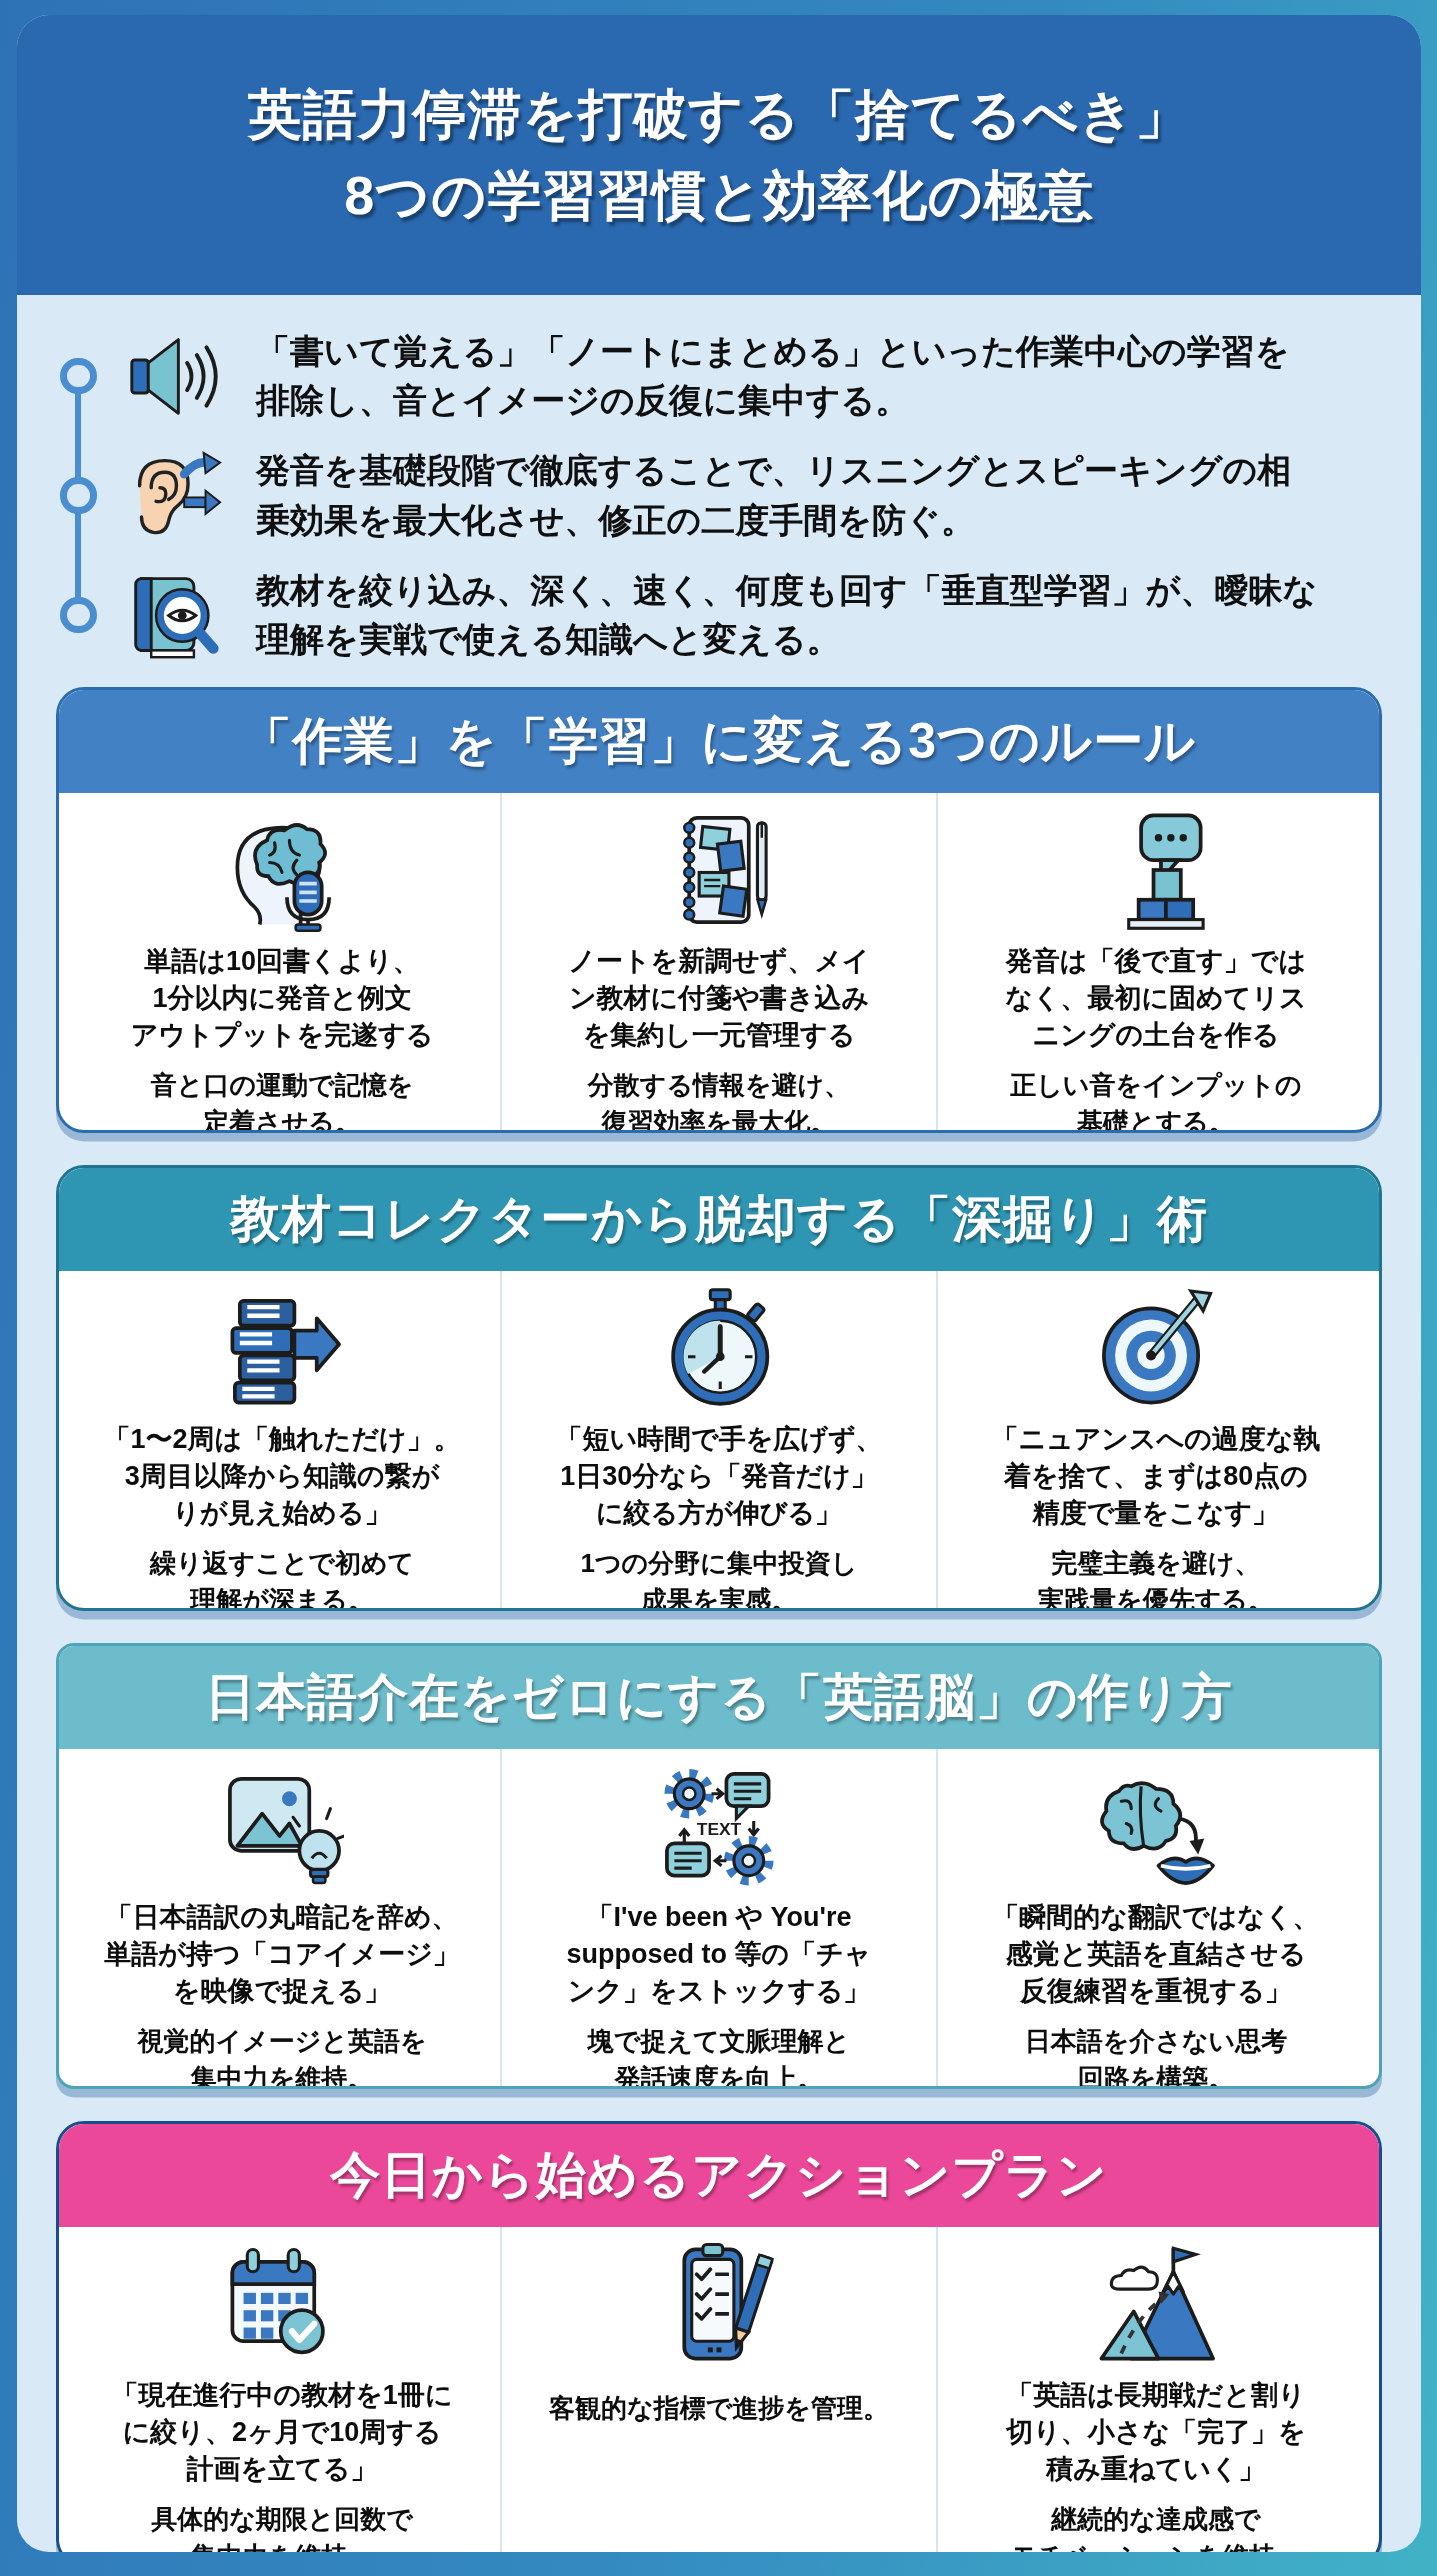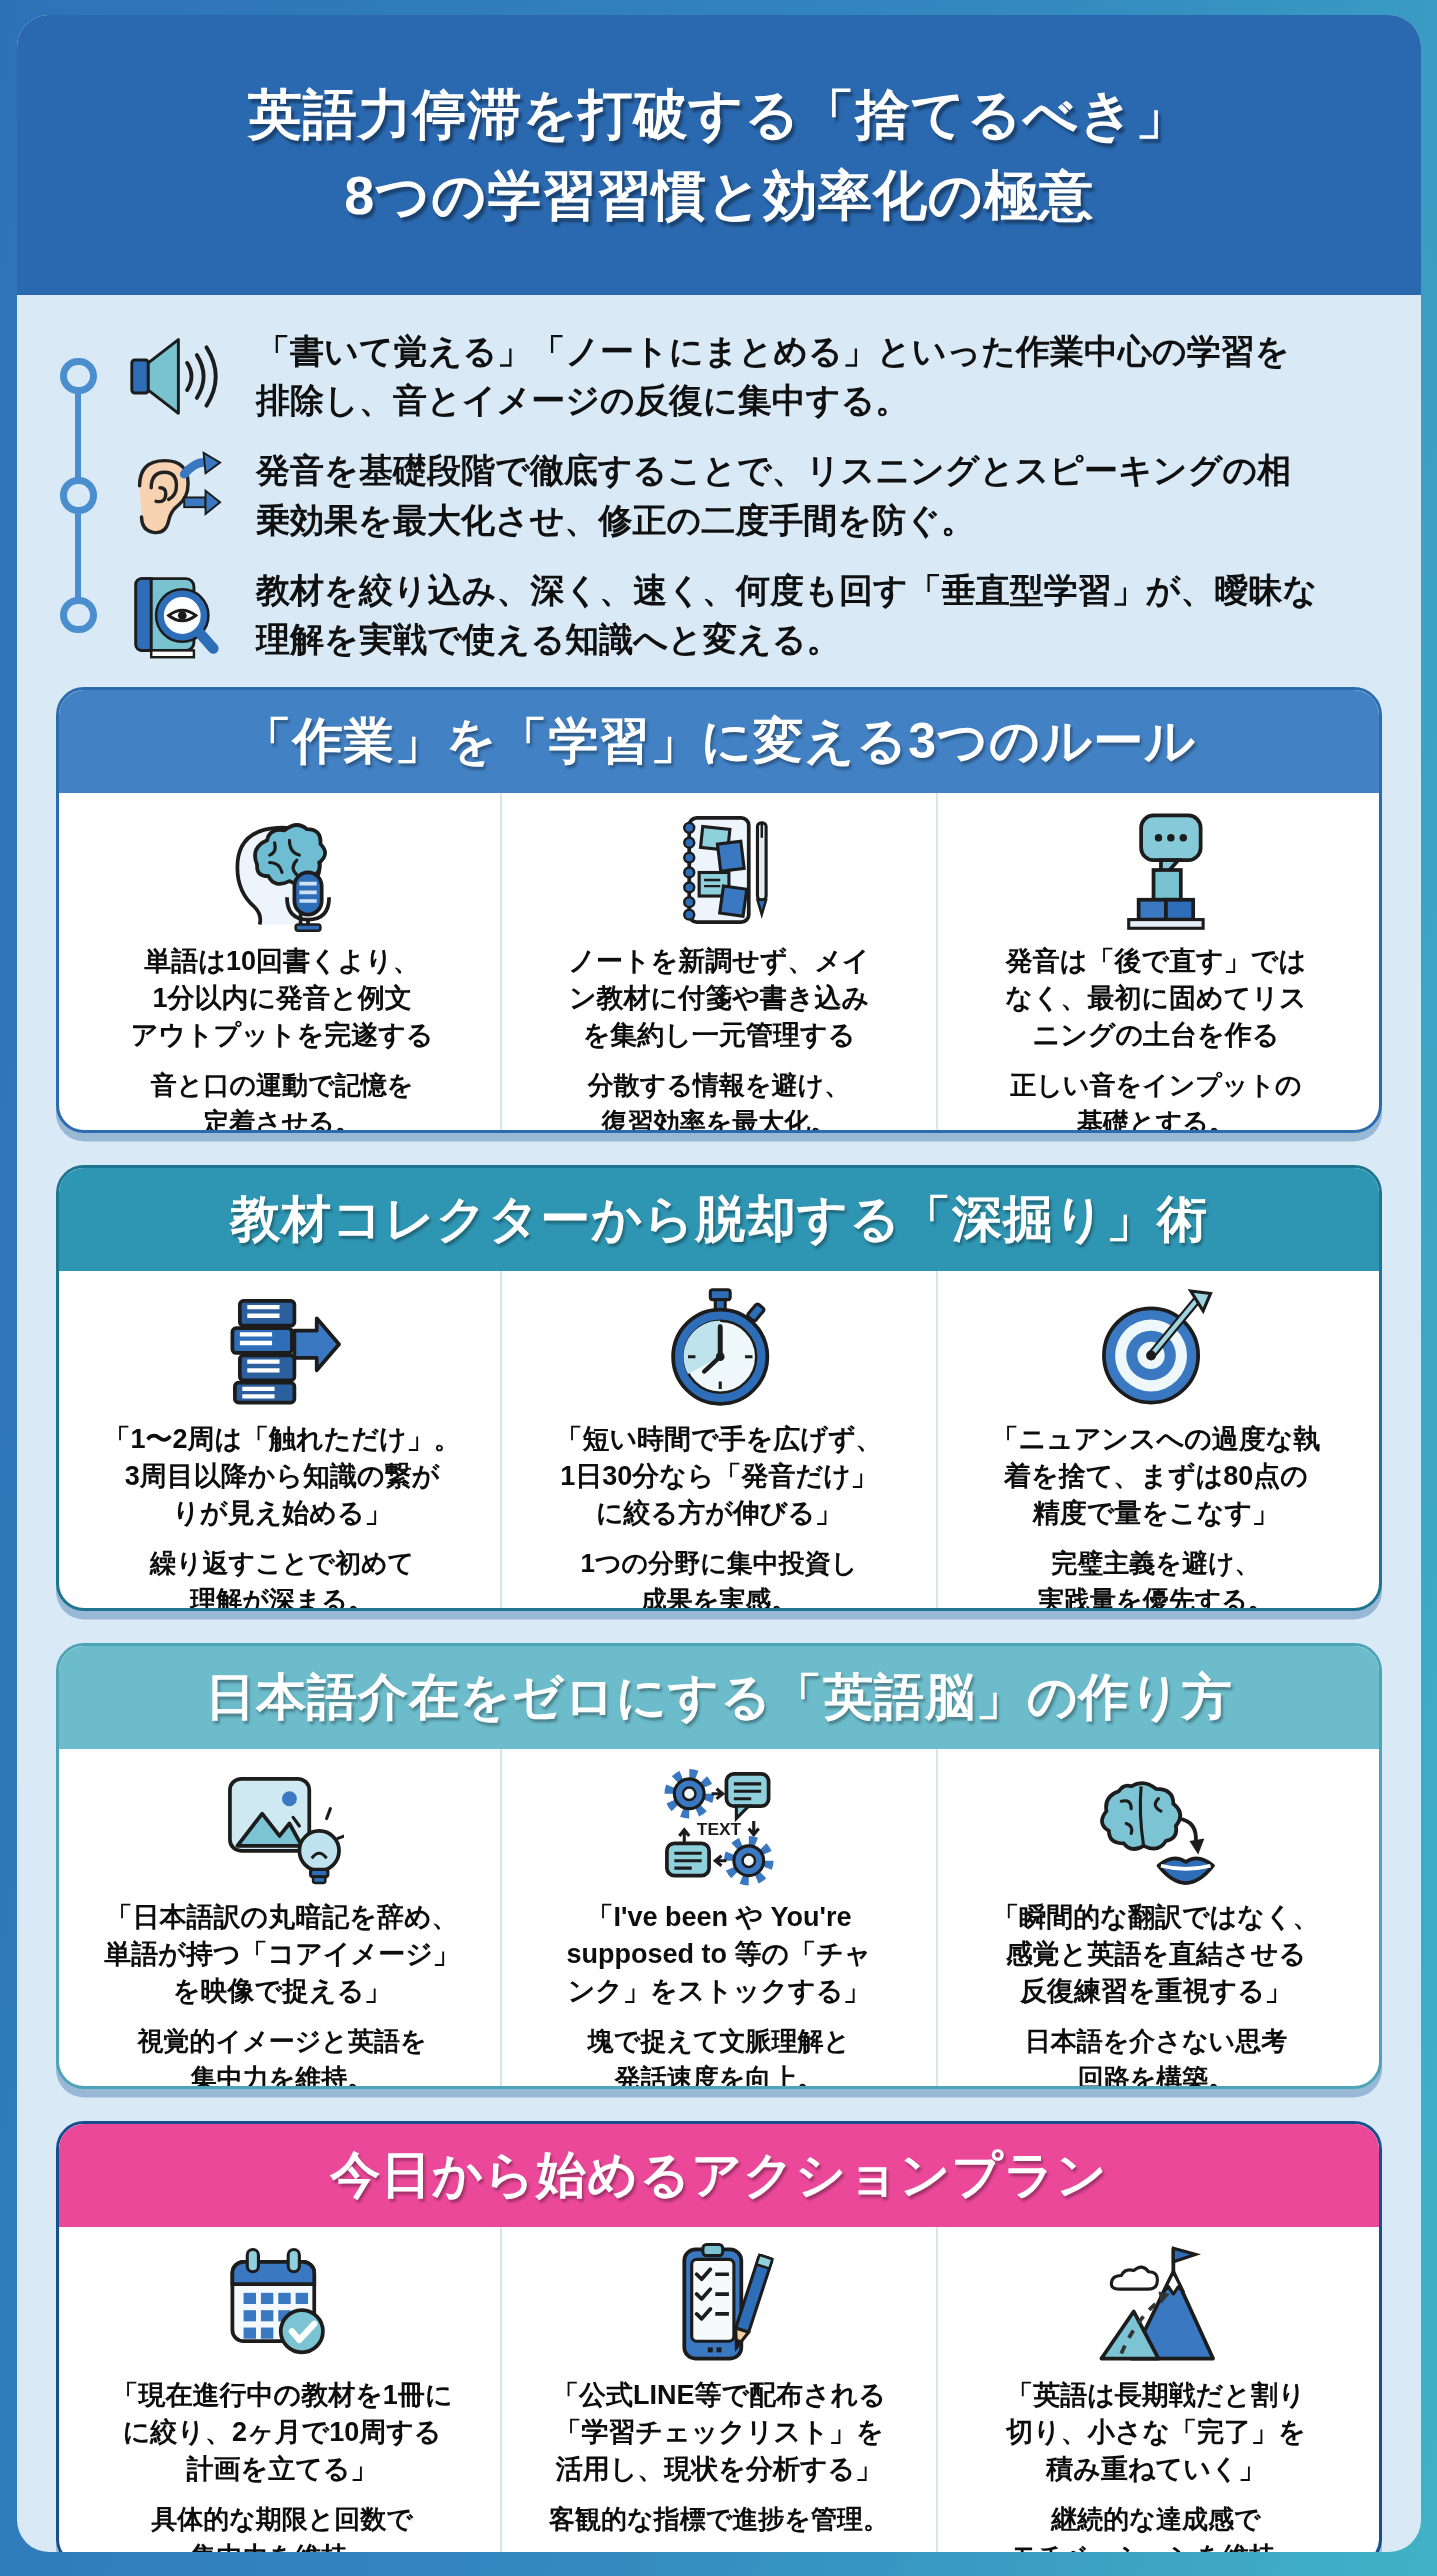--- a/index.html
+++ b/index.html
@@ -243,21 +243,21 @@
           </div>
           <div class="quote">「ニュアンスへの過度な執
 着を捨て、まずは80点の
 精度で量をこなす」</div>
           <div class="note">完璧主義を避け、
 実践量を優先する。</div>
         </div>
       </div>
     </div>
 
-    <div class="card" style="border-color: rgb(77, 164, 184);">
+    <div class="card" style="border-color: rgb(77, 164, 184); border-radius: 18px;">
       <div class="card-header" style="background: rgb(108, 188, 203);">日本語介在をゼロにする「英語脳」の作り方</div>
       <div class="card-body">
         <div class="col">
           <div class="col-icon">
             <svg viewBox="0 0 100 100">
               <rect x="8" y="12" width="64" height="58" rx="9" fill="#cfe9f2" stroke="#1c1c1c" stroke-width="3"></rect>
               <circle cx="56" cy="28" r="6" fill="#3a78c2"></circle>
               <polygon points="14,66 34,40 48,58 56,48 66,66" fill="#7cc3d4" stroke="#1c1c1c" stroke-width="3" stroke-linejoin="round"></polygon>
               <path d="M64 50 l-5-7 M86 44 l3-8 M95 60 l8-3" stroke="#1c1c1c" stroke-width="2.5" stroke-linecap="round"></path>
               <circle cx="80" cy="70" r="16" fill="#bfe3ee" stroke="#1c1c1c" stroke-width="3"></circle>
@@ -362,23 +362,20 @@
               <rect x="41" y="85" width="4" height="4" fill="#1c1c1c"></rect>
                 <rect x="48" y="85" width="4" height="4" fill="#1c1c1c"></rect>
               <g transform="rotate(18 75 50)">
                 <rect x="70" y="10" width="11" height="62" rx="2" fill="#2e6db7" stroke="#1c1c1c" stroke-width="2.5"></rect>
                 <rect x="70" y="10" width="11" height="8" fill="#8fd0dd" stroke="#1c1c1c" stroke-width="2"></rect>
                 <polygon points="70,72 81,72 75.5,87" fill="#f3cf9f" stroke="#1c1c1c" stroke-width="2.5"></polygon>
                 <polygon points="73,80 78,80 75.5,87" fill="#1c1c1c"></polygon>
               </g>
             </svg>
           </div>
-          <div class="quote">「公式LINE等で配布される
-「学習チェックリスト」を
-活用し、現状を分析する」</div>
           <div class="note">客観的な指標で進捗を管理。</div>
         </div>
         <div class="col">
           <div class="col-icon">
             <svg viewBox="0 0 100 100">
               <path d="M14 34 q0-7 8-7 q3-6 10-4 q7-6 12 1 q8 0 7 8 q0 6-8 6 h-22 q-7 0-7-4 z" fill="#fff" stroke="#1c1c1c" stroke-width="2.5"></path>
               <polygon points="30,94 64,24 96,94" fill="#3a78c2" stroke="#1c1c1c" stroke-width="3" stroke-linejoin="round"></polygon>
               <polygon points="56,40 64,24 72,40 68,36 64,42 60,36" fill="#f6fafd" stroke="#1c1c1c" stroke-width="2.5" stroke-linejoin="round"></polygon>
               <polygon points="6,94 32,56 52,94" fill="#7cc3d4" stroke="#1c1c1c" stroke-width="3" stroke-linejoin="round"></polygon>
               <line x1="64" y1="24" x2="64" y2="5" stroke="#1c1c1c" stroke-width="3"></line>

